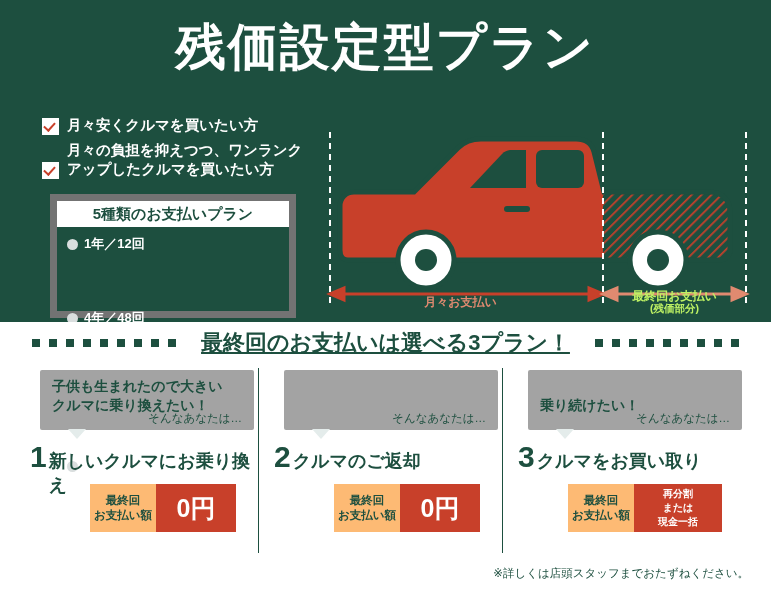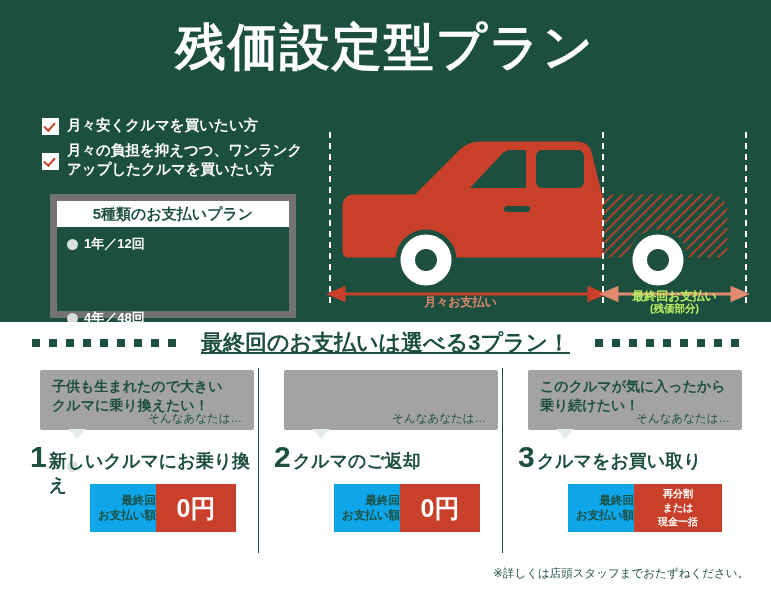--- a/index.html
+++ b/index.html
@@ -23,21 +23,21 @@
     font-family:"DejaVu Sans","Liberation Sans",sans-serif;
   }
 
   
   .upper{
     position:absolute;left:0;top:100px;width:771px;height:222px;
     background:#1d4f3f;
   }
 
   .bullets{position:absolute;left:42px;top:16px;width:290px;color:#fff;}
-  .bullet{display:flex;align-items:center;margin-bottom:6px;}
+  .bullet{display:flex;align-items:flex-end;margin-bottom:6px;}
   .chk{
     width:15px;height:15px;background:#fff;border:1px solid #fff;
     margin-right:8px;margin-top:2px;flex:0 0 auto;position:relative;
   }
   .chk:after{
     content:"";position:absolute;left:3px;top:1px;width:5px;height:9px;
     border:solid #c8402a;border-width:0 2.4px 2.4px 0;transform:rotate(42deg);
   }
   .bullet-text{font-size:14.5px;line-height:19px;font-weight:bold;}
 
@@ -113,23 +113,23 @@
   .plan-head{
     position:absolute;left:4px;top:74px;display:flex;align-items:baseline;
     color:#1d4f3f;
   }
   .num{font-size:30px;font-weight:bold;line-height:30px;}
   .plan-name{font-size:18px;font-weight:bold;margin-left:2px;}
 
   .priceline{position:absolute;left:64px;top:116px;display:flex;align-items:stretch;}
   .priceline.wide{left:54px;}
   .price-label{
-    width:66px;height:48px;background:#0ea5e9;color:#1d4f3f;
+    width:66px;height:48px;background:#fdba74;color:#1d4f3f;
     font-size:11.5px;font-weight:bold;text-align:center;
-    display:flex;flex-direction:column;justify-content:center;line-height:15px;align-items:flex-end;
+    display:flex;flex-direction:column;justify-content:center;line-height:15px;
   }
   .price-value{
     min-width:68px;height:48px;background:#c8402a;color:#fff;
     display:flex;align-items:center;justify-content:center;
     font-size:25px;font-weight:bold;padding:0 6px;
   }
   .price-value.small{
     font-size:10px;line-height:14px;flex-direction:column;font-weight:bold;
     padding:0 10px;
   }
@@ -311,21 +311,21 @@
           <span>お支払い額</span>
         </div>
         <div class="price-value">0円</div>
       </div>
     </div>
 
     <div class="card c3">
       <div class="sep"></div>
       <div class="bubble">
         <div class="bubble-text">
-          <span>このクルマが気に入ったから</span><br>
+          <br>
           <span>乗り続けたい！</span>
         </div>
         <div class="bubble-sub">そんなあなたは…</div>
       </div>
       <div class="plan-head">
         <span class="num">3</span>
         <span class="plan-name">クルマをお買い取り</span>
       </div>
       <div class="priceline wide">
         <div class="price-label">

